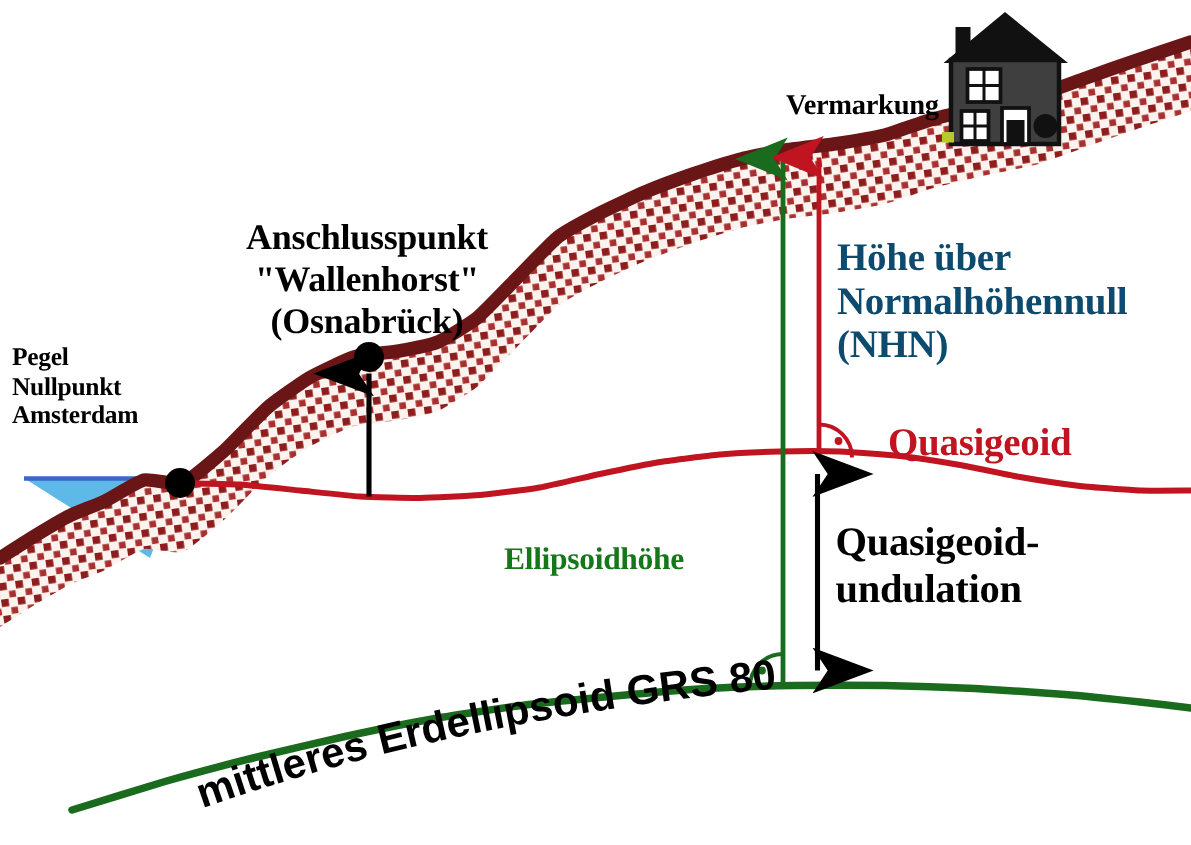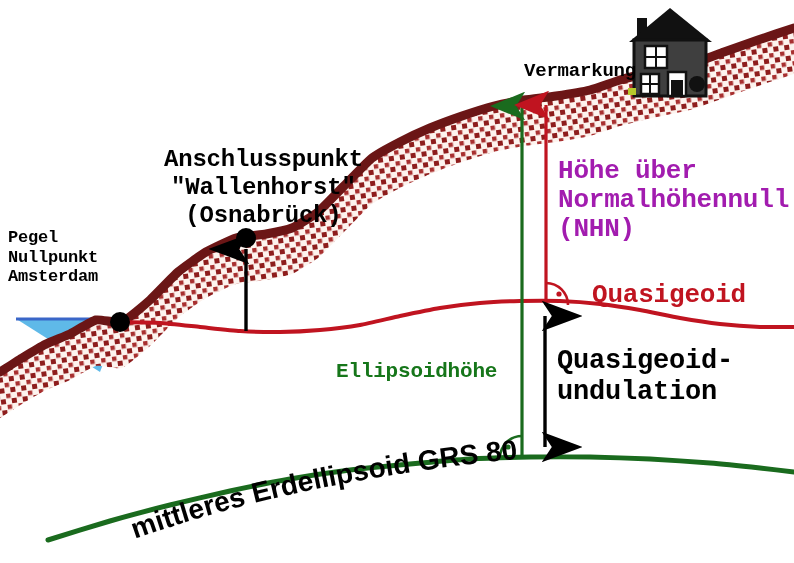--- a/index.html
+++ b/index.html
@@ -20,21 +20,21 @@
   }
   #diagram {
     position: absolute;
     left: 0;
     top: 0;
     width: 794px;
     height: 563px;
   }
   .lbl {
     position: absolute;
-    font-family: Liberation Mono, monospace;
+    font-family: Liberation Serif, serif;
     font-weight: bold;
     white-space: pre;
     line-height: 1.16;
     letter-spacing: -0.2px;
   }
   #lbl-pegel {
     left: 8px;
     top: 228px;
     font-size: 17px;
     color: #000000;
@@ -49,21 +49,21 @@
   #lbl-vermarkung {
     left: 524px;
     top: 60px;
     font-size: 19px;
     color: #000000;
   }
   #lbl-nhn {
     left: 558px;
     top: 157px;
     font-size: 26px;
-    color: #a21caf;
+    color: #0c4a6e;
     line-height: 1.12;
   }
   #lbl-quasigeoid {
     left: 592px;
     top: 280px;
     font-size: 26px;
     color: #c01420;
   }
   #lbl-ellipsoidhoehe {
     left: 336px;

